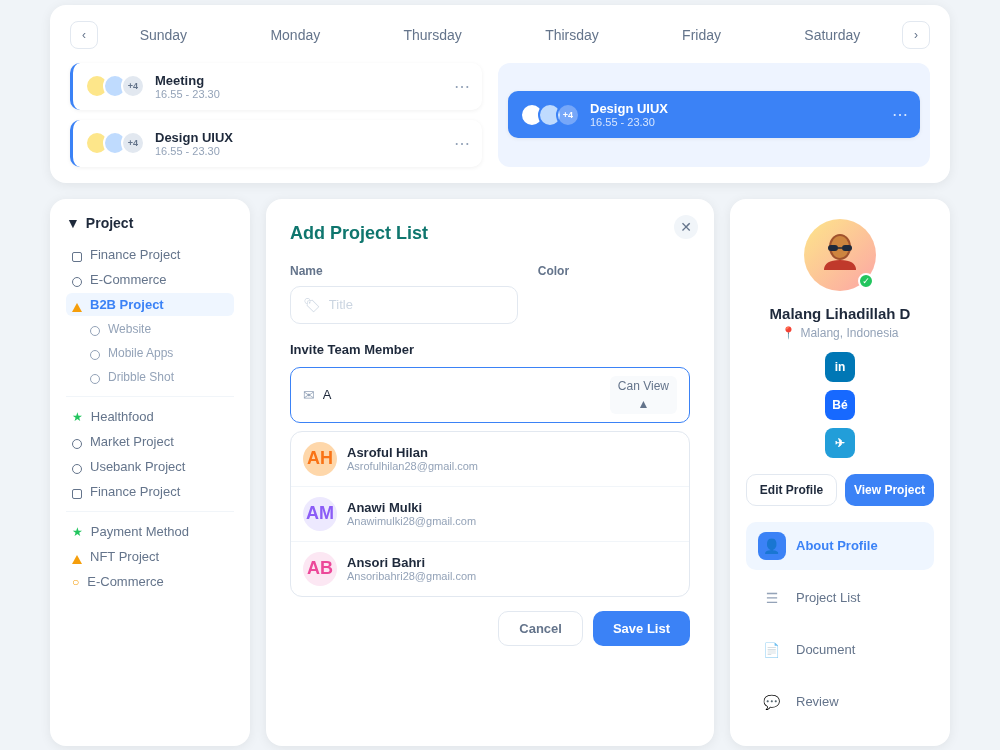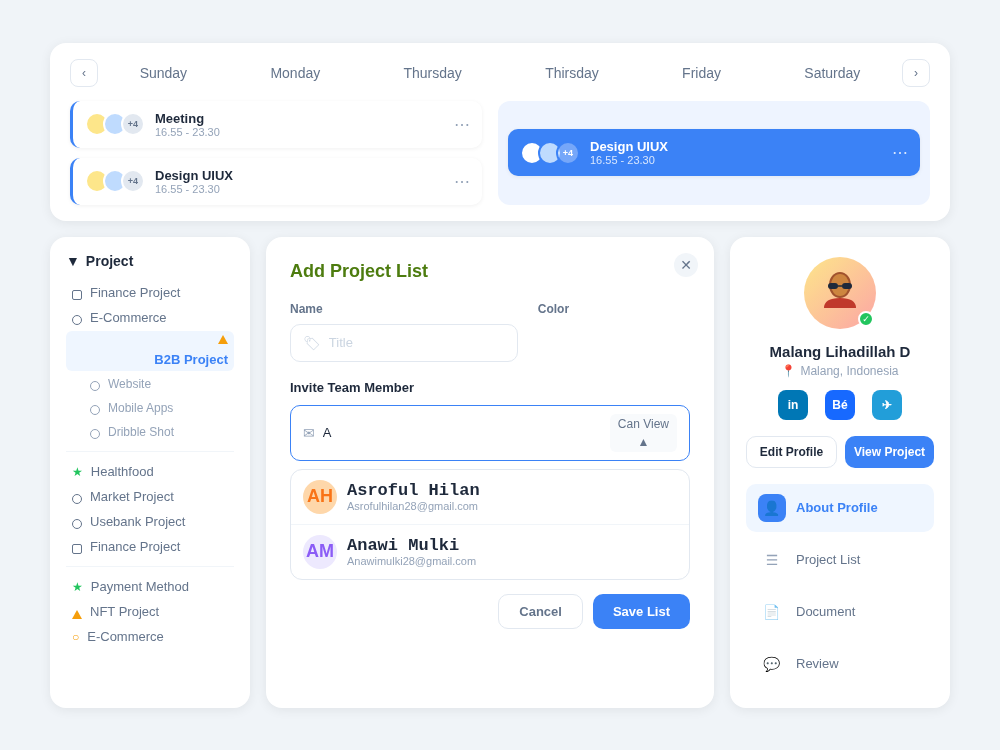--- a/index.html
+++ b/index.html
@@ -161,21 +161,20 @@
       padding: 4px 6px;
       border-radius: 6px;
       cursor: pointer;
       color: #64748b;
       margin-bottom: 2px;
     }
     .sidebar-item.active {
       background: #eff6ff;
       color: #3b82f6;
       font-weight: 600;
-      flex-direction: column;
     }
     .sidebar-item .icon-sq { width: 10px; height: 10px; border: 1.5px solid currentColor; border-radius: 2px; flex-shrink: 0; }
     .sidebar-item .icon-circle { width: 10px; height: 10px; border: 1.5px solid currentColor; border-radius: 50%; flex-shrink: 0; }
     .sidebar-item .icon-tri {
       width: 0; height: 0;
       border-left: 5px solid transparent;
       border-right: 5px solid transparent;
       border-bottom: 9px solid #f59e0b;
       flex-shrink: 0;
     }
@@ -187,21 +186,21 @@
 
     
     .modal-card {
       flex: 1;
       background: #fff;
       border-radius: 16px;
       padding: 24px;
       box-shadow: 0 2px 12px rgba(0,0,0,0.07);
       position: relative;
     }
-    .modal-title { font-size: 18px; font-weight: 700; color: #4d7c0f; margin-bottom: 20px; }
+    .modal-title { font-size: 18px; font-weight: 700; color: #0f766e; margin-bottom: 20px; }
     .modal-close {
       position: absolute;
       top: 16px; right: 16px;
       width: 24px; height: 24px;
       border-radius: 50%;
       background: #f1f5f9;
       border: none;
       cursor: pointer;
       display: flex; align-items: center; justify-content: center;
       font-size: 14px; color: #64748b;
@@ -255,21 +254,21 @@
       border-bottom: 1px solid #f1f5f9;
     }
     .dropdown-item:last-child { border-bottom: none; }
     .dropdown-avatar {
       width: 34px; height: 34px; border-radius: 50%;
       background: #cbd5e1;
       overflow: hidden; flex-shrink: 0;
       display: flex; align-items: center; justify-content: center;
       font-size: 18px; font-weight: 600; color: #64748b;
     }
-    .dropdown-name { font-size: 17px; font-weight: 600; color: #1e293b; font-family: Liberation Mono, monospace; }
+    .dropdown-name { font-size: 13px; font-weight: 600; color: #1e293b; }
     .dropdown-email { font-size: 11px; color: #94a3b8; }
     .modal-actions { display: flex; justify-content: flex-end; gap: 10px; margin-top: 14px; }
     .btn-cancel {
       padding: 9px 20px; border-radius: 10px;
       border: 1.5px solid #e2e8f0; background: #fff;
       font-size: 13px; font-weight: 600; color: #64748b; cursor: pointer;
     }
     .btn-save {
       padding: 9px 20px; border-radius: 10px;
       background: #3b82f6; border: none;
@@ -301,21 +300,21 @@
     .online-dot {
       position: absolute; bottom: 2px; right: 2px;
       width: 16px; height: 16px; border-radius: 50%;
       background: #22c55e;
       border: 2px solid #fff;
       display: flex; align-items: center; justify-content: center;
       font-size: 9px; color: #fff;
     }
     .profile-name { font-size: 15px; font-weight: 700; color: #1e293b; text-align: center; margin-bottom: 4px; }
     .profile-location { font-size: 12px; color: #94a3b8; display: flex; align-items: center; gap: 4px; margin-bottom: 12px; }
-    .social-icons { display: flex; gap: 17px; margin-bottom: 16px; }
+    .social-icons { display: flex; gap: 8px; margin-bottom: 16px; flex-direction: column; }
     .social-btn {
       width: 30px; height: 30px; border-radius: 8px;
       display: flex; align-items: center; justify-content: center;
       font-size: 12px; font-weight: 700; cursor: pointer;
     }
     .social-linkedin { background: #0077b5; color: #fff; }
     .social-behance { background: #1769ff; color: #fff; }
     .social-telegram { background: #229ed9; color: #fff; }
     .profile-actions { display: flex; gap: 8px; width: 100%; margin-bottom: 16px; }
     .btn-edit-profile {
@@ -514,20 +513,29 @@
         </div>
         <div class="dropdown-item">
           <div class="dropdown-avatar" style="background:#ede9fe;">
             <span style="color:#8b5cf6;">AM</span>
           </div>
           <div>
             <div class="dropdown-name">Anawi Mulki</div>
             <div class="dropdown-email">Anawimulki28@gmail.com</div>
           </div>
         </div>
+        <div class="dropdown-item">
+          <div class="dropdown-avatar" style="background:#fce7f3;">
+            <span style="color:#ec4899;">AB</span>
+          </div>
+          <div>
+            <div class="dropdown-name">Ansori Bahri</div>
+            <div class="dropdown-email">Ansoribahri28@gmail.com</div>
+          </div>
+        </div>
       </div>
       <div class="modal-actions">
         <button class="btn-cancel">Cancel</button>
         <button class="btn-save">Save List</button>
       </div>
     </div>
 
     <div class="profile-card">
       <div class="profile-avatar-wrap">
         <div class="profile-avatar">

